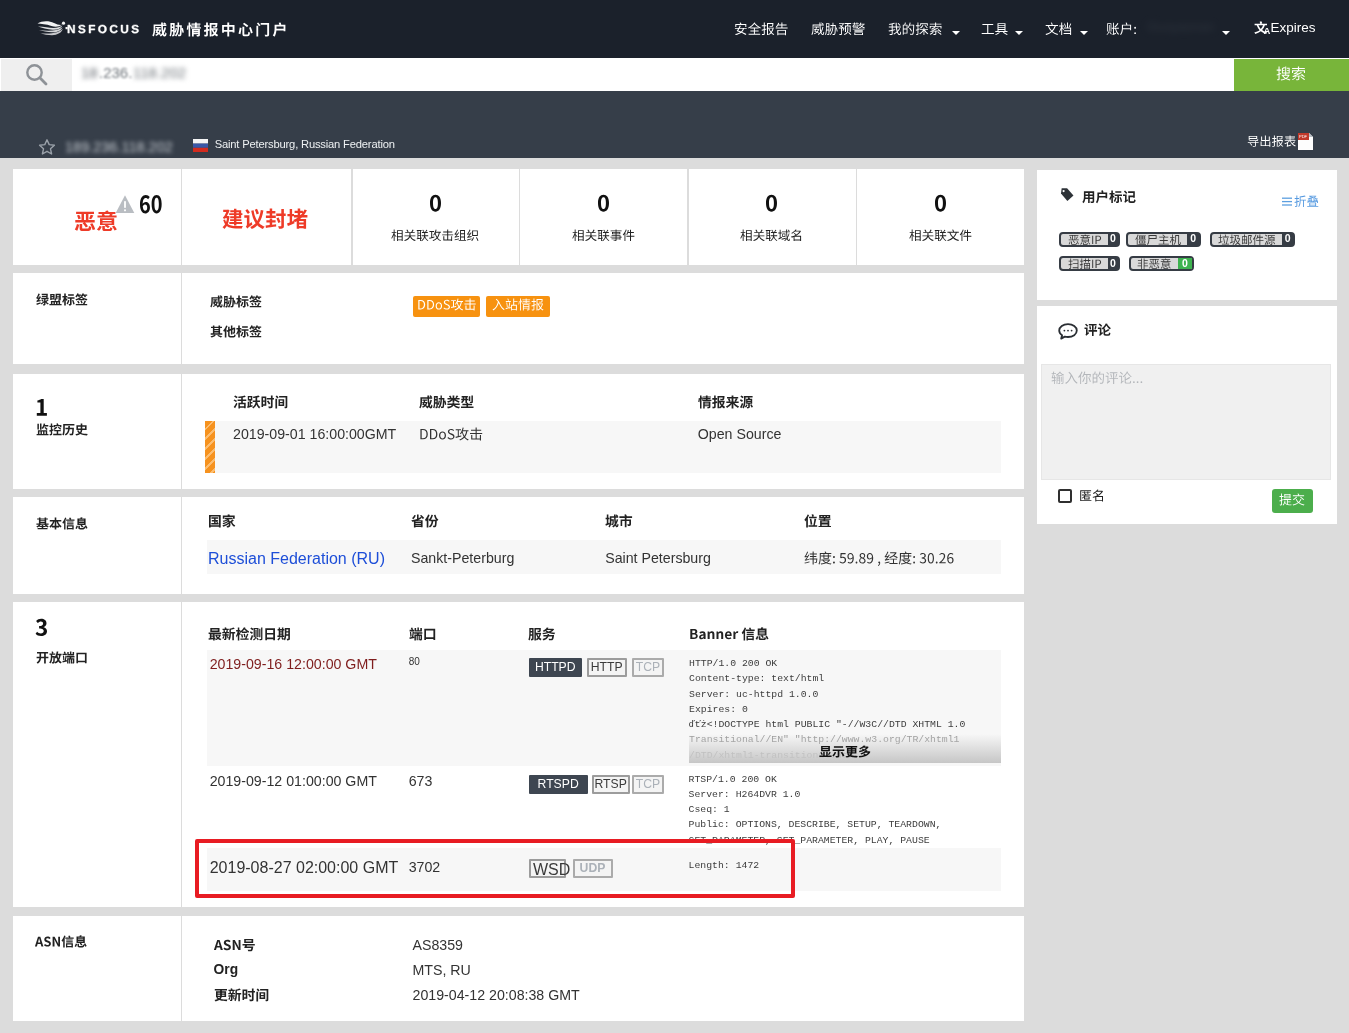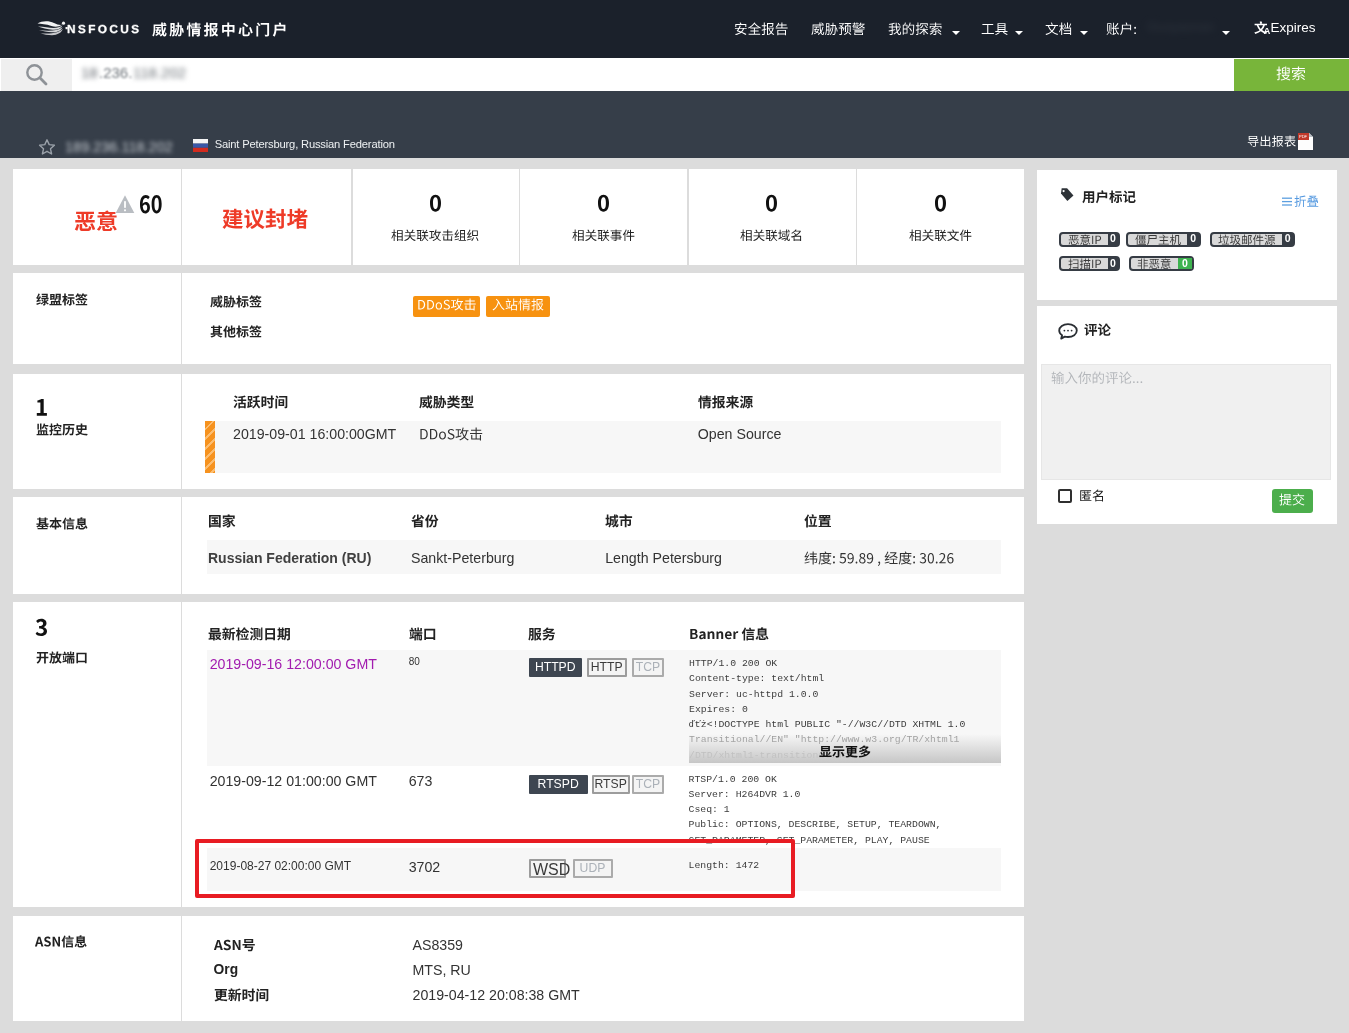--- a/index.html
+++ b/index.html
@@ -188,23 +188,23 @@
 <svg class="ab" style="left:411.0px;top:514.0px;overflow:visible;" width="27.6" height="13.8">
     <path fill="#222" d="M3.3 1.1C2.8 2.3 1.9 3.5 1 4.2C1.4 4.5 2.1 4.9 2.4 5.2C3.3 4.3 4.3 3 4.9 1.6ZM6 0.4V5C4.3 5.6 2.3 6 0.3 6.3C0.6 6.6 1.1 7.4 1.3 7.7C1.8 7.6 2.3 7.5 2.9 7.4V13.4H4.5V12.9H9.9V13.3H11.6V6.2H7C8.5 5.6 9.8 4.7 10.8 3.7C11.2 4.1 11.6 4.6 11.8 5L13.2 4.1C12.6 3.2 11.3 1.9 10.3 1L8.9 1.8C9.5 2.3 10.1 2.9 10.7 3.5L9.3 2.9C8.8 3.4 8.3 3.8 7.6 4.2V0.4ZM4.5 9.2H9.9V9.9H4.5ZM4.5 8.1V7.4H9.9V8.1ZM4.5 11H9.9V11.6H4.5ZM17.1 0.5C16.4 2.4 15.2 4.4 14 5.7C14.3 6.1 14.8 7 14.9 7.4C15.2 7.1 15.5 6.8 15.7 6.4V13.4H17.4V3.8C17.9 2.9 18.3 1.9 18.6 1ZM24.5 0.7 23 1C23.5 3 24 4.5 25 5.7H20C20.9 4.4 21.6 2.8 22 1.1L20.4 0.8C19.9 2.8 19 4.6 17.6 5.7C17.9 6 18.4 6.8 18.6 7.2C18.9 6.9 19.1 6.7 19.4 6.4V7.2H20.6C20.4 9.6 19.6 11.3 17.8 12.2C18.1 12.5 18.7 13.1 18.9 13.4C21 12.2 21.9 10.2 22.3 7.2H24.1C24 10.1 23.8 11.3 23.6 11.6C23.4 11.8 23.3 11.8 23.1 11.8C22.9 11.8 22.4 11.8 21.8 11.8C22.1 12.2 22.2 12.8 22.3 13.3C22.9 13.3 23.5 13.3 23.9 13.2C24.4 13.2 24.7 13 25 12.6C25.4 12.1 25.6 10.5 25.8 6.5C25.9 6.7 26.1 6.9 26.3 7C26.5 6.5 27 6 27.4 5.6C25.9 4.5 25.1 3.1 24.5 0.7Z"></path>
   </svg>
 <svg class="ab" style="left:605.2px;top:514.0px;overflow:visible;" width="27.6" height="13.8">
     <path fill="#222" d="M11.7 5.2C11.5 6.2 11.2 7 10.9 7.8C10.8 6.7 10.7 5.3 10.6 3.8H13.2V2.3H12.5L13.1 2C12.8 1.5 12.2 0.8 11.7 0.4L10.6 1C11 1.4 11.4 1.9 11.6 2.3H10.6C10.5 1.7 10.5 1 10.6 0.4H9L9 2.3H4.8V6.9C4.8 7.8 4.8 8.8 4.6 9.7L4.4 8.7L3.4 9.1V5.2H4.4V3.7H3.4V0.6H1.8V3.7H0.6V5.2H1.8V9.6C1.3 9.8 0.8 9.9 0.4 10.1L0.9 11.7C2 11.3 3.3 10.8 4.5 10.2C4.3 11 3.9 11.8 3.4 12.4C3.7 12.6 4.3 13.1 4.6 13.4C5.5 12.5 5.9 11.2 6.2 9.8C6.3 10.2 6.5 10.7 6.5 11.1C7 11.2 7.4 11.1 7.7 11.1C8 11 8.2 10.9 8.4 10.6C8.7 10.2 8.8 9 8.8 5.9C8.8 5.7 8.8 5.3 8.8 5.3H6.4V3.8H9.1C9.2 6.1 9.4 8.3 9.7 9.9C9 10.9 8.2 11.7 7.1 12.3C7.5 12.5 8.1 13.1 8.3 13.4C9 12.9 9.7 12.3 10.2 11.7C10.6 12.6 11.2 13.2 11.8 13.2C12.9 13.2 13.3 12.6 13.6 10.5C13.2 10.3 12.7 10 12.4 9.6C12.4 11 12.2 11.7 12 11.7C11.8 11.7 11.5 11.2 11.3 10.2C12.1 8.9 12.8 7.3 13.2 5.5ZM6.4 6.7H7.5C7.4 8.7 7.4 9.5 7.2 9.7C7.2 9.8 7.1 9.8 6.9 9.8C6.8 9.8 6.5 9.8 6.2 9.8C6.3 8.8 6.4 7.8 6.4 6.9ZM19.3 0.8C19.5 1.2 19.7 1.8 20 2.3H14.4V3.9H19.8V5.5H15.6V12H17.2V7.1H19.8V13.3H21.5V7.1H24.3V10.1C24.3 10.3 24.2 10.3 24 10.3C23.7 10.3 22.9 10.3 22.2 10.3C22.5 10.8 22.7 11.5 22.8 12C23.9 12 24.7 11.9 25.3 11.7C25.8 11.4 26 10.9 26 10.1V5.5H21.5V3.9H27.1V2.3H21.9C21.7 1.7 21.2 0.9 20.9 0.3Z"></path>
   </svg>
 <svg class="ab" style="left:804.2px;top:514.0px;overflow:visible;" width="27.6" height="13.8">
     <path fill="#222" d="M5.8 5.1C6.2 7 6.5 9.4 6.6 10.8L8.3 10.4C8.1 9 7.7 6.6 7.3 4.8ZM7.6 0.6C7.9 1.3 8.1 2.2 8.3 2.7H5V4.3H12.7V2.7H8.5L9.9 2.3C9.8 1.8 9.5 0.9 9.2 0.2ZM4.5 11.2V12.8H13.2V11.2H10.8C11.3 9.5 11.8 7.1 12.2 5L10.4 4.7C10.3 6.7 9.8 9.4 9.3 11.2ZM3.6 0.5C2.9 2.4 1.7 4.4 0.4 5.7C0.7 6.1 1.1 7 1.3 7.4C1.6 7.1 1.9 6.7 2.2 6.3V13.4H3.9V3.7C4.3 2.8 4.8 1.9 5.1 1ZM23 2H24.6V2.8H23ZM19.9 2H21.5V2.8H19.9ZM16.8 2H18.4V2.8H16.8ZM16.1 6.2V11.9H14.5V13H27V11.9H25.3V6.2H21.1L21.2 5.7H26.5V4.5H21.4L21.5 3.9H26.2V0.9H15.2V3.9H19.8L19.7 4.5H14.7V5.7H19.6L19.5 6.2ZM17.7 11.9V11.3H23.6V11.9ZM17.7 8.6H23.6V9.1H17.7ZM17.7 7.7V7.2H23.6V7.7ZM17.7 9.9H23.6V10.5H17.7Z"></path>
   </svg>
 <div class="ab" style="left:207px;top:539.6px;width:794px;height:34.7px;background:#f7f7f7"></div>
-<div class="t" style="left:208.0px;top:550.5px;font-size:14px;font-weight:700;color:#404040;">Russian Federation (RU)</div>
+<div class="t" style="left:208.0px;top:550.5px;font-size:16px;font-weight:400;color:#1d4ed8;">Russian Federation (RU)</div>
 <div class="t" style="left:411.0px;top:550.5px;font-size:14.2px;font-weight:400;color:#333;">Sankt-Peterburg</div>
-<div class="t" style="left:605.2px;top:550.5px;font-size:14.2px;font-weight:400;color:#333;">Length Petersburg</div>
+<div class="t" style="left:605.2px;top:550.5px;font-size:14.2px;font-weight:400;color:#333;">Saint Petersburg</div>
 <svg class="ab" style="left:804.2px;top:550.8px;overflow:visible;" width="150.2" height="14.0">
     <path fill="#333" d="M0.6 11.6 0.8 12.6C2.1 12.2 3.9 11.7 5.6 11.3L5.5 10.4C3.7 10.9 1.8 11.3 0.6 11.6ZM0.9 6.4C1.1 6.3 1.4 6.2 3.1 6C2.5 6.9 1.9 7.6 1.7 7.9C1.2 8.4 0.9 8.8 0.7 8.8C0.8 9.1 0.9 9.6 1 9.8C1.2 9.6 1.7 9.5 5.1 8.7C5.1 8.5 5.1 8.1 5.1 7.9L2.4 8.4C3.4 7.1 4.4 5.6 5.3 4.1L4.5 3.5C4.2 4 3.9 4.6 3.7 5.1L1.9 5.2C2.7 4 3.5 2.5 4.1 1L3.2 0.6C2.6 2.3 1.6 4.1 1.3 4.6C1 5 0.8 5.4 0.5 5.4C0.6 5.7 0.8 6.2 0.9 6.4ZM8.6 0.5V2.5H5.7V3.4H8.6V5H6V6H8.6V7.5H5.5V8.5H8.6V13.4H9.7V8.5H12.3C12.2 10.2 12 10.9 11.9 11.1C11.8 11.2 11.7 11.3 11.5 11.3C11.3 11.3 10.9 11.3 10.5 11.2C10.6 11.5 10.7 11.8 10.7 12.1C11.2 12.1 11.6 12.1 11.9 12.1C12.2 12.1 12.4 12 12.6 11.8C12.9 11.4 13.1 10.4 13.3 8C13.3 7.8 13.3 7.5 13.3 7.5H9.7V6H12.4V5H9.7V3.4H12.9V2.5H9.7V0.5ZM19.4 3.3V4.5H17.1V5.4H19.4V7.7H24.9V5.4H27.1V4.5H24.9V3.3H23.8V4.5H20.4V3.3ZM23.8 5.4V6.9H20.4V5.4ZM24.6 9.5C24 10.2 23.1 10.8 22.1 11.2C21.1 10.8 20.3 10.2 19.7 9.5ZM17.3 8.6V9.5H19.2L18.7 9.7C19.3 10.5 20 11.1 21 11.7C19.6 12.1 18.2 12.3 16.7 12.5C16.8 12.7 17 13.1 17.1 13.4C18.9 13.2 20.6 12.8 22.1 12.2C23.5 12.8 25.1 13.2 26.9 13.4C27 13.2 27.2 12.8 27.5 12.5C25.9 12.4 24.5 12.1 23.2 11.7C24.5 11 25.5 10.1 26.1 8.9L25.5 8.6L25.3 8.6ZM20.6 0.7C20.8 1.1 21 1.6 21.2 1.9H15.8V5.8C15.8 7.9 15.7 10.8 14.5 13C14.8 13 15.2 13.3 15.5 13.4C16.6 11.2 16.8 8 16.8 5.8V2.9H27.3V1.9H22.4C22.2 1.5 21.9 0.9 21.7 0.5ZM29.9 6.9C30.4 6.9 30.9 6.5 30.9 5.9C30.9 5.3 30.4 4.9 29.9 4.9C29.4 4.9 29 5.3 29 5.9C29 6.5 29.4 6.9 29.9 6.9ZM29.9 12.5C30.4 12.5 30.9 12.1 30.9 11.5C30.9 10.9 30.4 10.6 29.9 10.6C29.4 10.6 29 10.9 29 11.5C29 12.1 29.4 12.5 29.9 12.5ZM38.7 12.5C40.4 12.5 42.1 11.2 42.1 9C42.1 6.7 40.7 5.7 39 5.7C38.3 5.7 37.9 5.9 37.4 6.1L37.7 3.2H41.6V2.1H36.6L36.2 6.8L36.9 7.3C37.5 6.9 37.9 6.7 38.6 6.7C39.9 6.7 40.8 7.5 40.8 9C40.8 10.5 39.8 11.4 38.6 11.4C37.4 11.4 36.6 10.9 36 10.3L35.4 11.1C36.1 11.8 37.1 12.5 38.7 12.5ZM46.1 12.5C48 12.5 49.8 10.9 49.8 6.7C49.8 3.5 48.3 1.9 46.4 1.9C44.8 1.9 43.4 3.2 43.4 5.2C43.4 7.3 44.5 8.4 46.2 8.4C47.1 8.4 48 7.9 48.6 7.2C48.5 10.4 47.4 11.4 46 11.4C45.4 11.4 44.8 11.1 44.3 10.7L43.6 11.5C44.2 12.1 45 12.5 46.1 12.5ZM48.6 6.1C47.9 7.1 47.1 7.5 46.5 7.5C45.2 7.5 44.6 6.6 44.6 5.2C44.6 3.8 45.4 2.9 46.4 2.9C47.7 2.9 48.5 4 48.6 6.1ZM52.5 12.5C53 12.5 53.4 12.1 53.4 11.5C53.4 10.9 53 10.6 52.5 10.6C52 10.6 51.6 10.9 51.6 11.5C51.6 12.1 52 12.5 52.5 12.5ZM58.4 12.5C60.3 12.5 61.6 11.3 61.6 9.9C61.6 8.4 60.8 7.7 59.9 7.2V7.1C60.5 6.6 61.2 5.7 61.2 4.6C61.2 3 60.2 1.9 58.4 1.9C56.8 1.9 55.6 3 55.6 4.5C55.6 5.6 56.2 6.4 57 6.9V6.9C56 7.4 55.1 8.4 55.1 9.8C55.1 11.4 56.5 12.5 58.4 12.5ZM59.1 6.7C57.9 6.3 56.8 5.7 56.8 4.5C56.8 3.5 57.4 2.9 58.4 2.9C59.5 2.9 60.1 3.7 60.1 4.7C60.1 5.4 59.8 6.1 59.1 6.7ZM58.4 11.6C57.2 11.6 56.2 10.8 56.2 9.7C56.2 8.7 56.8 7.9 57.7 7.3C59.1 7.9 60.4 8.4 60.4 9.8C60.4 10.8 59.6 11.6 58.4 11.6ZM65.5 12.5C67.4 12.5 69.2 10.9 69.2 6.7C69.2 3.5 67.8 1.9 65.8 1.9C64.2 1.9 62.8 3.2 62.8 5.2C62.8 7.3 64 8.4 65.7 8.4C66.5 8.4 67.4 7.9 68 7.2C67.9 10.4 66.8 11.4 65.5 11.4C64.8 11.4 64.2 11.1 63.7 10.7L63 11.5C63.6 12.1 64.4 12.5 65.5 12.5ZM68 6.1C67.3 7.1 66.6 7.5 65.9 7.5C64.7 7.5 64.1 6.6 64.1 5.2C64.1 3.8 64.8 2.9 65.8 2.9C67.1 2.9 67.9 4 68 6.1ZM74.2 15C75.4 14.4 76.2 13.4 76.2 12.1C76.2 11.1 75.8 10.6 75.2 10.6C74.6 10.6 74.2 10.9 74.2 11.5C74.2 12 74.6 12.3 75.1 12.3L75.3 12.3C75.3 13.2 74.7 13.8 73.9 14.2ZM80.7 11.5 80.9 12.6C82.2 12.2 83.9 11.8 85.5 11.4L85.4 10.4C83.7 10.8 81.9 11.3 80.7 11.5ZM81 6.4C81.2 6.3 81.5 6.2 83.3 6C82.7 6.9 82.1 7.6 81.8 7.8C81.4 8.4 81 8.7 80.7 8.8C80.9 9 81 9.5 81.1 9.8C81.4 9.6 81.9 9.4 85.5 8.7C85.4 8.5 85.4 8.1 85.5 7.8L82.7 8.3C83.8 7.1 84.9 5.6 85.8 4.1L84.9 3.5C84.6 4 84.3 4.5 84 5L82.1 5.2C82.9 4 83.8 2.5 84.4 1L83.4 0.6C82.9 2.2 81.8 4.1 81.5 4.5C81.1 5 80.9 5.3 80.6 5.4C80.8 5.7 80.9 6.2 81 6.4ZM86.1 1.3V2.3H91C89.8 4.1 87.4 5.6 85.2 6.3C85.4 6.5 85.7 6.9 85.8 7.2C87.1 6.7 88.3 6.1 89.5 5.3C90.8 5.8 92.3 6.6 93.1 7.2L93.7 6.3C92.9 5.8 91.5 5.1 90.3 4.6C91.3 3.8 92.1 2.8 92.7 1.7L91.9 1.3L91.7 1.3ZM86.2 7.7V8.6H89V12.1H85.4V13H93.6V12.1H90V8.6H93V7.7ZM99.6 3.3V4.5H97.3V5.4H99.6V7.7H105V5.4H107.3V4.5H105V3.3H104V4.5H100.6V3.3ZM104 5.4V6.9H100.6V5.4ZM104.8 9.5C104.1 10.2 103.3 10.8 102.3 11.2C101.3 10.8 100.5 10.2 99.9 9.5ZM97.5 8.6V9.5H99.3L98.9 9.7C99.4 10.5 100.2 11.1 101.1 11.7C99.8 12.1 98.3 12.3 96.9 12.5C97 12.7 97.2 13.1 97.3 13.4C99 13.2 100.7 12.8 102.2 12.2C103.6 12.8 105.3 13.2 107 13.4C107.1 13.2 107.4 12.8 107.6 12.5C106.1 12.4 104.7 12.1 103.4 11.7C104.6 11 105.7 10.1 106.3 8.9L105.6 8.6L105.5 8.6ZM100.8 0.7C101 1.1 101.2 1.6 101.3 1.9H95.9V5.8C95.9 7.9 95.8 10.8 94.7 13C94.9 13 95.4 13.3 95.6 13.4C96.8 11.2 97 8 97 5.8V2.9H107.4V1.9H102.5C102.4 1.5 102.1 0.9 101.8 0.5ZM110.1 6.9C110.6 6.9 111 6.5 111 5.9C111 5.3 110.6 4.9 110.1 4.9C109.6 4.9 109.2 5.3 109.2 5.9C109.2 6.5 109.6 6.9 110.1 6.9ZM110.1 12.5C110.6 12.5 111 12.1 111 11.5C111 10.9 110.6 10.6 110.1 10.6C109.6 10.6 109.2 10.9 109.2 11.5C109.2 12.1 109.6 12.5 110.1 12.5ZM118.9 12.5C120.7 12.5 122.2 11.4 122.2 9.6C122.2 8.2 121.2 7.3 120 7V6.9C121.1 6.5 121.8 5.7 121.8 4.4C121.8 2.8 120.6 1.9 118.8 1.9C117.7 1.9 116.7 2.4 116 3.1L116.7 3.9C117.2 3.3 118 2.9 118.8 2.9C119.9 2.9 120.5 3.6 120.5 4.5C120.5 5.6 119.8 6.5 117.7 6.5V7.5C120.1 7.5 120.9 8.3 120.9 9.5C120.9 10.7 120 11.4 118.8 11.4C117.6 11.4 116.9 10.9 116.3 10.3L115.6 11.1C116.3 11.8 117.3 12.5 118.9 12.5ZM126.9 12.5C128.8 12.5 130 10.7 130 7.2C130 3.6 128.8 1.9 126.9 1.9C124.9 1.9 123.7 3.6 123.7 7.2C123.7 10.7 124.9 12.5 126.9 12.5ZM126.9 11.5C125.7 11.5 124.9 10.2 124.9 7.2C124.9 4.2 125.7 2.9 126.9 2.9C128 2.9 128.8 4.2 128.8 7.2C128.8 10.2 128 11.5 126.9 11.5ZM132.7 12.5C133.2 12.5 133.6 12.1 133.6 11.5C133.6 10.9 133.2 10.6 132.7 10.6C132.2 10.6 131.8 10.9 131.8 11.5C131.8 12.1 132.2 12.5 132.7 12.5ZM135.2 12.3H141.7V11.2H138.9C138.3 11.2 137.7 11.3 137.2 11.3C139.6 9 141.2 6.9 141.2 4.9C141.2 3.1 140 1.9 138.2 1.9C136.9 1.9 136 2.5 135.2 3.4L135.9 4.1C136.5 3.4 137.2 2.9 138.1 2.9C139.3 2.9 139.9 3.8 139.9 4.9C139.9 6.7 138.5 8.8 135.2 11.6ZM146.6 12.5C148.2 12.5 149.6 11.2 149.6 9.2C149.6 7 148.4 6 146.7 6C145.9 6 145 6.4 144.4 7.2C144.4 4 145.6 2.9 147 2.9C147.6 2.9 148.3 3.2 148.7 3.7L149.4 2.9C148.8 2.3 148 1.9 147 1.9C145 1.9 143.2 3.4 143.2 7.4C143.2 10.8 144.6 12.5 146.6 12.5ZM144.4 8.2C145.1 7.3 145.9 6.9 146.5 6.9C147.7 6.9 148.3 7.8 148.3 9.2C148.3 10.6 147.6 11.5 146.6 11.5C145.3 11.5 144.6 10.3 144.4 8.2Z"></path>
   </svg>
 <div class="card" style="left:13px;top:601.5px;width:167.5px;height:305.4px"></div>
 <div class="card" style="left:182px;top:601.5px;width:841.5px;height:305.4px"></div>
 <svg class="ab" style="left:34.8px;top:615.5px;overflow:visible;" width="13.3" height="22.5">
     <path fill="#111" d="M6.1 20.1C9.3 20.1 12 18.4 12 15.3C12 13.1 10.6 11.7 8.7 11.2V11.1C10.5 10.4 11.5 9.1 11.5 7.3C11.5 4.4 9.3 2.8 6.1 2.8C4.1 2.8 2.5 3.6 1.1 4.9L2.8 6.9C3.8 6 4.7 5.4 5.9 5.4C7.3 5.4 8.1 6.2 8.1 7.5C8.1 9 7.2 10.1 4.1 10.1V12.4C7.7 12.4 8.7 13.5 8.7 15.1C8.7 16.6 7.5 17.4 5.8 17.4C4.3 17.4 3.1 16.7 2.1 15.7L0.6 17.8C1.8 19.1 3.5 20.1 6.1 20.1Z"></path>
   </svg>
 <svg class="ab" style="left:35.6px;top:650.8px;overflow:visible;" width="52.0" height="13.0">
     <path fill="#222" d="M8.1 2.6V5.8H5.1V5.4V2.6ZM0.6 5.8V7.3H3.4C3.2 8.8 2.5 10.3 0.6 11.5C0.9 11.8 1.5 12.3 1.8 12.7C4.1 11.2 4.8 9.3 5.1 7.3H8.1V12.6H9.8V7.3H12.4V5.8H9.8V2.6H12.1V1.1H1V2.6H3.5V5.4V5.8ZM20.7 0.4C20.4 2.5 19.8 4.5 18.8 5.8V5.7C18.8 5.5 18.8 5.1 18.8 5.1H16.3V3.8H19.3V2.4H16.4L17.5 2.1C17.4 1.6 17.1 0.9 16.9 0.4L15.5 0.7C15.7 1.2 15.9 1.9 16 2.4H13.5V3.8H14.8V6.3C14.8 8 14.6 9.9 13.2 11.5C13.6 11.8 14.1 12.2 14.3 12.5C16 10.8 16.2 8.6 16.3 6.5H17.4C17.3 9.6 17.2 10.7 17 11C17 11.1 16.8 11.2 16.7 11.2C16.5 11.2 16.1 11.1 15.7 11.1C15.9 11.5 16 12.1 16.1 12.5C16.6 12.5 17.1 12.5 17.5 12.5C17.8 12.4 18.1 12.3 18.4 11.9C18.7 11.5 18.8 10.1 18.8 6.4C19.1 6.7 19.6 7.2 19.7 7.4C20 7.1 20.2 6.7 20.4 6.4C20.7 7.3 21 8.2 21.4 9C20.7 10 19.8 10.7 18.6 11.3C18.9 11.6 19.4 12.3 19.5 12.6C20.6 12.1 21.6 11.3 22.3 10.4C22.9 11.3 23.7 12 24.7 12.5C24.9 12.1 25.4 11.5 25.8 11.2C24.7 10.7 23.9 10 23.2 9C23.9 7.7 24.4 6.1 24.7 4.2H25.6V2.8H21.8C22 2.1 22.2 1.4 22.3 0.6ZM21.4 4.2H23.1C22.9 5.4 22.7 6.5 22.3 7.4C21.9 6.4 21.6 5.4 21.4 4.3ZM26.8 4.8C27.1 6.2 27.2 8 27.2 9.1L28.4 8.9C28.4 7.7 28.2 6 28 4.6ZM31.1 7.2V12.6H32.5V8.5H33.1V12.5H34.3V8.5H35V12.5H36.2V11.5C36.4 11.9 36.5 12.3 36.5 12.6C37.1 12.6 37.5 12.6 37.9 12.4C38.2 12.2 38.3 11.9 38.3 11.3V7.2H35.1L35.4 6.4H38.5V5H30.8V6.4H33.7L33.5 7.2ZM36.2 8.5H36.9V11.3C36.9 11.4 36.9 11.4 36.8 11.4L36.2 11.4ZM31.3 1V4.4H38.1V1H36.6V3H35.4V0.4H33.9V3H32.7V1ZM27.7 0.9C28 1.4 28.3 2.2 28.4 2.7H26.5V4.1H30.9V2.7H28.9L29.8 2.4C29.7 1.8 29.4 1.1 29 0.5ZM29.4 4.5C29.3 6 29 8.1 28.8 9.4C27.9 9.6 27 9.8 26.4 9.9L26.7 11.4C27.9 11.1 29.5 10.8 31 10.4L30.8 9L29.9 9.2C30.2 7.9 30.5 6.2 30.7 4.7ZM40.4 1.7V12.3H42V11.3H48.9V12.3H50.6V1.7ZM42 9.7V3.2H48.9V9.7Z"></path>
@@ -216,21 +216,21 @@
     <path fill="#222" d="M0.9 5.1C1.1 6.6 1.3 8.4 1.3 9.7L2.6 9.5C2.6 8.2 2.4 6.4 2.1 4.9ZM5.4 7.6V13.4H6.9V9H7.6V13.3H8.8V9H9.6V13.3H10.8V12.2C11 12.6 11.1 13.1 11.2 13.4C11.8 13.4 12.2 13.4 12.6 13.2C12.9 13 13 12.6 13 12V7.6H9.7L10 6.8H13.3V5.3H5.1V6.8H8.2L8 7.6ZM10.8 9H11.6V12C11.6 12.1 11.6 12.1 11.4 12.1L10.8 12.1ZM5.6 1.1V4.6H12.9V1.1H11.3V3.2H9.9V0.5H8.4V3.2H7.1V1.1ZM1.8 1C2.1 1.5 2.4 2.3 2.6 2.8H0.6V4.4H5.2V2.8H3.1L4.1 2.5C3.9 2 3.6 1.2 3.2 0.6ZM3.6 4.8C3.5 6.4 3.2 8.6 3 10C2 10.2 1.1 10.4 0.4 10.5L0.7 12.1C2.1 11.8 3.7 11.4 5.3 11L5.1 9.5L4.2 9.7C4.5 8.4 4.8 6.6 5 5ZM15.3 1.8V13.1H17V12H24.4V13.1H26.2V1.8ZM17 10.3V3.4H24.4V10.3Z"></path>
   </svg>
 <svg class="ab" style="left:528.0px;top:627.0px;overflow:visible;" width="27.6" height="13.8">
     <path fill="#222" d="M1.3 0.9V5.9C1.3 8 1.2 10.8 0.3 12.6C0.7 12.8 1.4 13.2 1.7 13.4C2.2 12.1 2.5 10.4 2.6 8.8H4.1V11.6C4.1 11.7 4 11.8 3.9 11.8C3.7 11.8 3.2 11.8 2.7 11.8C2.9 12.2 3.1 13 3.1 13.4C4 13.4 4.6 13.3 5.1 13.1C5.5 12.8 5.6 12.3 5.6 11.6V0.9ZM2.7 2.4H4.1V4H2.7ZM2.7 5.6H4.1V7.2H2.7L2.7 5.9ZM11.4 7.2C11.2 8 10.9 8.7 10.5 9.4C10.1 8.7 9.7 8 9.5 7.2ZM6.4 0.9V13.4H7.9V12.3C8.3 12.5 8.6 13 8.8 13.4C9.5 13 10.1 12.5 10.6 11.9C11.2 12.5 11.8 13 12.6 13.4C12.8 13 13.2 12.4 13.6 12.1C12.8 11.8 12.1 11.2 11.5 10.6C12.3 9.4 12.9 7.9 13.2 6L12.2 5.7L12 5.7H7.9V2.4H11.2V3.6C11.2 3.7 11.1 3.8 10.9 3.8C10.7 3.8 9.9 3.8 9.2 3.8C9.4 4.1 9.6 4.7 9.6 5.1C10.7 5.1 11.5 5.1 12 4.9C12.6 4.7 12.8 4.3 12.8 3.6V0.9ZM8 7.2C8.4 8.5 9 9.7 9.6 10.7C9.1 11.2 8.6 11.7 7.9 12.1V7.2ZM19.6 6.9C19.5 7.4 19.4 7.7 19.3 8.1H15.4V9.5H18.7C17.9 10.8 16.5 11.6 14.5 12C14.8 12.3 15.3 13 15.5 13.4C18 12.7 19.6 11.5 20.5 9.5H24.2C24 10.8 23.8 11.5 23.5 11.7C23.3 11.9 23.1 11.9 22.8 11.9C22.4 11.9 21.4 11.9 20.5 11.8C20.8 12.2 21 12.8 21 13.2C21.9 13.2 22.8 13.2 23.3 13.2C24 13.2 24.4 13.1 24.8 12.7C25.4 12.2 25.7 11.1 26 8.8C26 8.6 26.1 8.1 26.1 8.1H21C21.1 7.8 21.2 7.4 21.3 7.1ZM23.5 3.1C22.8 3.7 21.8 4.2 20.7 4.6C19.8 4.3 19 3.8 18.4 3.2L18.5 3.1ZM18.8 0.4C18.1 1.6 16.8 2.8 14.8 3.7C15.1 4 15.6 4.6 15.8 5C16.4 4.7 16.9 4.4 17.4 4C17.8 4.5 18.3 4.9 18.8 5.2C17.4 5.5 15.9 5.8 14.4 5.9C14.6 6.3 14.9 6.9 15 7.3C17 7.1 18.9 6.7 20.7 6.1C22.3 6.7 24.2 7 26.3 7.2C26.5 6.8 26.9 6.1 27.2 5.7C25.6 5.7 24.1 5.5 22.8 5.2C24.2 4.5 25.4 3.5 26.2 2.3L25.2 1.7L25 1.7H19.8C20 1.4 20.2 1.1 20.5 0.7Z"></path>
   </svg>
 <svg class="ab" style="left:688.5px;top:627.0px;overflow:visible;" width="80.0" height="13.8">
     <path fill="#222" d="M1.3 12.1H4.9C7.1 12.1 8.8 11.2 8.8 9.1C8.8 7.8 8 7 6.9 6.7V6.7C7.8 6.3 8.3 5.4 8.3 4.4C8.3 2.5 6.7 1.9 4.6 1.9H1.3ZM3.3 6.1V3.5H4.5C5.7 3.5 6.3 3.9 6.3 4.7C6.3 5.6 5.8 6.1 4.5 6.1ZM3.3 10.6V7.6H4.7C6.1 7.6 6.9 8 6.9 9C6.9 10.1 6.1 10.6 4.7 10.6ZM12.4 12.3C13.3 12.3 14 11.9 14.7 11.3H14.8L14.9 12.1H16.6V7.6C16.6 5.4 15.6 4.2 13.6 4.2C12.4 4.2 11.3 4.7 10.4 5.2L11.1 6.6C11.8 6.2 12.5 5.9 13.2 5.9C14.2 5.9 14.5 6.4 14.5 7.2C11.4 7.5 10.1 8.4 10.1 10C10.1 11.4 11 12.3 12.4 12.3ZM13.1 10.8C12.5 10.8 12 10.5 12 9.9C12 9.2 12.7 8.7 14.5 8.4V10C14.1 10.5 13.6 10.8 13.1 10.8ZM18.6 12.1H20.7V6.8C21.2 6.3 21.7 6 22.3 6C23 6 23.4 6.4 23.4 7.6V12.1H25.4V7.3C25.4 5.4 24.7 4.2 23 4.2C22 4.2 21.2 4.8 20.5 5.4H20.5L20.3 4.4H18.6ZM27.5 12.1H29.5V6.8C30.1 6.3 30.5 6 31.1 6C31.9 6 32.2 6.4 32.2 7.6V12.1H34.2V7.3C34.2 5.4 33.5 4.2 31.9 4.2C30.8 4.2 30 4.8 29.3 5.4H29.3L29.1 4.4H27.5ZM39.7 12.3C40.7 12.3 41.6 12 42.4 11.5L41.7 10.2C41.1 10.6 40.6 10.8 40 10.8C38.8 10.8 38 10.1 37.8 8.9H42.6C42.6 8.7 42.7 8.3 42.7 7.9C42.7 5.8 41.6 4.2 39.5 4.2C37.6 4.2 35.9 5.8 35.9 8.3C35.9 10.8 37.5 12.3 39.7 12.3ZM37.8 7.5C38 6.4 38.7 5.8 39.5 5.8C40.5 5.8 40.9 6.5 40.9 7.5ZM44.4 12.1H46.4V7.5C46.8 6.4 47.5 6 48.1 6C48.5 6 48.7 6.1 49 6.1L49.3 4.4C49.1 4.3 48.8 4.2 48.4 4.2C47.6 4.2 46.8 4.8 46.2 5.8H46.2L46 4.4H44.4ZM57.7 4.7V5.9H64.7V4.7ZM57.7 6.7V7.9H64.7V6.7ZM57.5 8.7V13.4H58.9V12.9H63.4V13.3H64.8V8.7ZM58.9 11.6V10H63.4V11.6ZM59.9 0.9C60.2 1.4 60.5 2.1 60.7 2.6H56.7V3.9H65.7V2.6H61.5L62.3 2.2C62.1 1.7 61.6 1 61.3 0.4ZM55.7 0.5C55 2.4 53.9 4.4 52.7 5.7C53 6 53.4 6.9 53.6 7.3C53.9 6.9 54.3 6.5 54.6 6V13.4H56.1V3.4C56.5 2.6 56.8 1.7 57.1 0.9ZM70.3 4.7H75.8V5.4H70.3ZM70.3 6.5H75.8V7.2H70.3ZM70.3 2.9H75.8V3.5H70.3ZM69.7 9.3V11.2C69.7 12.7 70.2 13.1 72.1 13.1C72.5 13.1 74.4 13.1 74.8 13.1C76.3 13.1 76.8 12.7 77 10.7C76.6 10.6 75.9 10.4 75.5 10.1C75.4 11.5 75.3 11.6 74.7 11.6C74.2 11.6 72.7 11.6 72.3 11.6C71.5 11.6 71.4 11.6 71.4 11.2V9.3ZM76.5 9.4C77.1 10.4 77.7 11.6 77.9 12.4L79.5 11.8C79.2 10.9 78.5 9.7 77.9 8.8ZM68 9.1C67.6 10 67.1 11.2 66.6 12L68.2 12.7C68.6 11.9 69.1 10.6 69.4 9.7ZM71.9 8.9C72.6 9.5 73.3 10.4 73.6 11.1L74.9 10.3C74.6 9.7 74.1 9 73.5 8.4H77.5V1.6H73.7C73.9 1.3 74.1 0.9 74.3 0.5L72.3 0.3C72.2 0.7 72 1.2 71.9 1.6H68.7V8.4H72.7Z"></path>
   </svg>
 <div class="ab" style="left:207px;top:650px;width:794px;height:116px;background:#f7f7f7"></div>
 <div class="ab" style="left:207px;top:848px;width:794px;height:42.5px;background:#f7f7f7"></div>
-<div class="t" style="left:209.7px;top:657.1px;font-size:14.2px;font-weight:400;color:#a21caf;">2019-09-16 12:00:00 GMT</div>
+<div class="t" style="left:209.7px;top:657.1px;font-size:14.2px;font-weight:400;color:#7f1d1d;">2019-09-16 12:00:00 GMT</div>
 <div class="t" style="left:408.7px;top:657.1px;font-size:10px;font-weight:400;color:#333;">80</div>
 <div class="ab" style="left:529.0px;top:658.0px;width:52.5px;height:19px;border-radius:1px;background:#3e4651;border:2px solid #3e4651"></div>
 <div class="t" style="left:534.9px;top:661.1px;font-size:12.2px;font-weight:400;color:#fff;">HTTPD</div>
 <div class="ab" style="left:587.0px;top:658.0px;width:39.5px;height:19px;border-radius:1px;background:#f4f4f4;border:2px solid #9c9c9c"></div>
 <div class="t" style="left:590.8px;top:661.1px;font-size:12.2px;font-weight:400;color:#3a3a3a;">HTTP</div>
 <div class="ab" style="left:632.0px;top:658.0px;width:32.0px;height:19px;border-radius:1px;background:#f4f4f4;border:2px solid #ababab"></div>
 <div class="t" style="left:635.8px;top:661.1px;font-size:12.2px;font-weight:400;color:#abb1b8;">TCP</div>
 <div class="mono" style="left:689px;top:656px">HTTP/1.0 200 OK
 Content-type: text/html
 Server: uc-httpd 1.0.0
@@ -248,26 +248,26 @@
 <div class="t" style="left:537.6px;top:778.1px;font-size:12.2px;font-weight:400;color:#fff;">RTSPD</div>
 <div class="ab" style="left:592.0px;top:775.0px;width:37.5px;height:19px;border-radius:1px;background:#f4f4f4;border:2px solid #9c9c9c"></div>
 <div class="t" style="left:594.5px;top:778.1px;font-size:12.2px;font-weight:400;color:#3a3a3a;">RTSP</div>
 <div class="ab" style="left:632.0px;top:775.0px;width:32.0px;height:19px;border-radius:1px;background:#f4f4f4;border:2px solid #ababab"></div>
 <div class="t" style="left:635.8px;top:778.1px;font-size:12.2px;font-weight:400;color:#abb1b8;">TCP</div>
 <div class="mono" style="left:688.6px;top:771.5px">RTSP/1.0 200 OK
 Server: H264DVR 1.0
 Cseq: 1
 Public: OPTIONS, DESCRIBE, SETUP, TEARDOWN,
 GET_PARAMETER, SET_PARAMETER, PLAY, PAUSE</div>
-<div class="t" style="left:209.7px;top:859.5px;font-size:12px;font-weight:400;color:#333;">2019-08-27 02:00:00 GMT</div>
+<div class="t" style="left:209.7px;top:859.5px;font-size:16px;font-weight:400;color:#333;">2019-08-27 02:00:00 GMT</div>
 <div class="t" style="left:408.7px;top:859.5px;font-size:14.2px;font-weight:400;color:#333;">3702</div>
 <div class="ab" style="left:529.0px;top:859.0px;width:36.5px;height:19px;border-radius:1px;background:#f4f4f4;border:2px solid #9c9c9c"></div>
 <div class="t" style="left:533.0px;top:862.1px;font-size:16px;font-weight:400;color:#3a3a3a;">WSD</div>
 <div class="ab" style="left:572.5px;top:859.0px;width:40.0px;height:19px;border-radius:1px;background:#f4f4f4;border:2px solid #ababab"></div>
-<div class="t" style="left:579.6px;top:862.1px;font-size:12.2px;font-weight:400;color:#abb1b8;">UDP</div>
+<div class="t" style="left:579.6px;top:862.1px;font-size:12.2px;font-weight:700;color:#abb1b8;">UDP</div>
 <div class="mono" style="left:688.6px;top:857.5px">Length: 1472</div>
 <div class="ab" style="left:194.6px;top:838.8px;width:600px;height:59.2px;border:4.4px solid #e81c23;border-radius:2px;z-index:50;filter:blur(0.5px)"></div>
 <div class="card" style="left:13px;top:915.6px;width:167.5px;height:105.4px"></div>
 <div class="card" style="left:182px;top:915.6px;width:841.5px;height:105.4px"></div>
 <svg class="ab" style="left:35.3px;top:934.8px;overflow:visible;" width="52.2" height="13.0">
     <path fill="#222" d="M-0.1 11.4H1.9L2.6 9H5.7L6.4 11.4H8.4L5.3 1.8H3ZM3 7.5 3.3 6.4C3.6 5.4 3.8 4.3 4.1 3.3H4.1C4.4 4.3 4.7 5.4 5 6.4L5.3 7.5ZM12.4 11.6C14.6 11.6 15.9 10.3 15.9 8.7C15.9 7.3 15.2 6.6 14 6.1L12.7 5.6C11.9 5.2 11.2 5 11.2 4.3C11.2 3.7 11.8 3.3 12.6 3.3C13.4 3.3 14 3.6 14.7 4.1L15.6 2.9C14.8 2.1 13.7 1.6 12.6 1.6C10.7 1.6 9.3 2.9 9.3 4.4C9.3 5.8 10.3 6.6 11.2 7L12.5 7.6C13.4 7.9 14 8.1 14 8.9C14 9.5 13.4 10 12.4 10C11.6 10 10.7 9.5 10 8.9L8.9 10.2C9.8 11.1 11.1 11.6 12.4 11.6ZM17.6 11.4H19.5V7.6C19.5 6.5 19.3 5.3 19.2 4.2H19.3L20.3 6.3L23 11.4H25V1.8H23.2V5.7C23.2 6.7 23.3 8 23.4 9H23.4L22.4 6.9L19.6 1.8H17.6ZM31.2 4.4V5.6H37.7V4.4ZM31.2 6.3V7.5H37.7V6.3ZM31 8.2V12.6H32.3V12.2H36.5V12.5H37.9V8.2ZM32.3 10.9V9.5H36.5V10.9ZM33.2 0.9C33.5 1.3 33.8 2 34 2.4H30.3V3.7H38.7V2.4H34.7L35.5 2.1C35.3 1.6 34.9 0.9 34.5 0.4ZM29.2 0.4C28.6 2.3 27.6 4.1 26.5 5.3C26.7 5.7 27.2 6.5 27.3 6.9C27.6 6.5 27.9 6.1 28.2 5.6V12.6H29.7V3.2C30 2.4 30.4 1.6 30.6 0.9ZM43 4.4H48.2V5H43ZM43 6.2H48.2V6.8H43ZM43 2.7H48.2V3.3H43ZM42.5 8.7V10.6C42.5 11.9 42.9 12.4 44.8 12.4C45.1 12.4 46.9 12.4 47.3 12.4C48.7 12.4 49.2 11.9 49.4 10.1C48.9 10 48.3 9.8 47.9 9.6C47.9 10.8 47.8 11 47.1 11C46.7 11 45.3 11 44.9 11C44.2 11 44 10.9 44 10.5V8.7ZM48.8 8.9C49.4 9.8 50 11 50.2 11.7L51.7 11.1C51.4 10.3 50.8 9.2 50.2 8.3ZM40.8 8.5C40.5 9.4 40 10.5 39.6 11.3L41 12C41.4 11.2 41.9 10 42.2 9.1ZM44.6 8.4C45.2 9 45.9 9.8 46.1 10.4L47.4 9.7C47.1 9.2 46.6 8.5 46 8H49.8V1.5H46.2C46.4 1.2 46.6 0.9 46.8 0.5L44.9 0.3C44.8 0.6 44.7 1.1 44.5 1.5H41.5V8H45.3Z"></path>
   </svg>
 <svg class="ab" style="left:213.6px;top:937.6px;overflow:visible;" width="41.6" height="13.8">
     <path fill="#222" d="M-0.1 12.1H2L2.7 9.5H6L6.7 12.1H8.9L5.6 1.9H3.2ZM3.2 7.9 3.5 6.8C3.8 5.8 4.1 4.6 4.3 3.5H4.4C4.7 4.6 5 5.8 5.3 6.8L5.6 7.9ZM13.2 12.3C15.5 12.3 16.9 10.9 16.9 9.2C16.9 7.8 16.1 7 14.8 6.5L13.5 5.9C12.6 5.6 11.9 5.3 11.9 4.6C11.9 3.9 12.5 3.5 13.4 3.5C14.2 3.5 14.9 3.8 15.6 4.3L16.6 3.1C15.8 2.2 14.6 1.7 13.4 1.7C11.3 1.7 9.8 3 9.8 4.7C9.8 6.2 10.9 7 11.9 7.4L13.3 8C14.2 8.4 14.8 8.6 14.8 9.4C14.8 10.1 14.3 10.6 13.2 10.6C12.3 10.6 11.3 10.1 10.6 9.4L9.4 10.8C10.4 11.8 11.8 12.3 13.2 12.3ZM18.7 12.1H20.7V8C20.7 6.9 20.5 5.6 20.4 4.5H20.5L21.5 6.7L24.4 12.1H26.5V1.9H24.6V6C24.6 7.2 24.8 8.5 24.9 9.6H24.8L23.8 7.4L20.8 1.9H18.7ZM31.8 2.3H37.5V3.6H31.8ZM30.2 0.9V5.1H39.2V0.9ZM28.5 5.9V7.4H31.1C30.8 8.3 30.5 9.3 30.2 10H37.3C37.1 11 36.9 11.5 36.7 11.7C36.5 11.8 36.3 11.8 36 11.8C35.6 11.8 34.5 11.8 33.6 11.7C33.9 12.2 34.2 12.8 34.2 13.3C35.1 13.4 36.1 13.3 36.6 13.3C37.2 13.3 37.7 13.2 38.1 12.8C38.6 12.3 38.9 11.3 39.2 9.1C39.2 8.9 39.3 8.5 39.3 8.5H32.7L33 7.4H40.8V5.9Z"></path>
   </svg>

